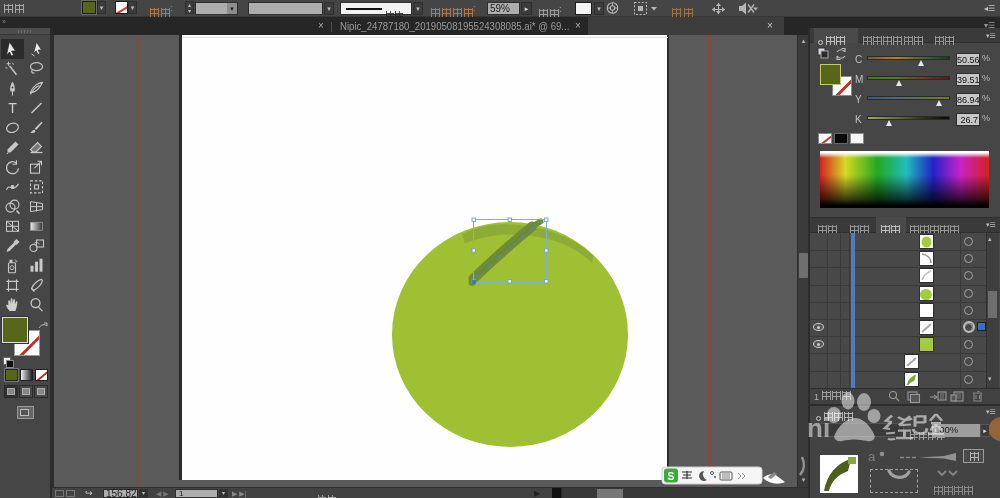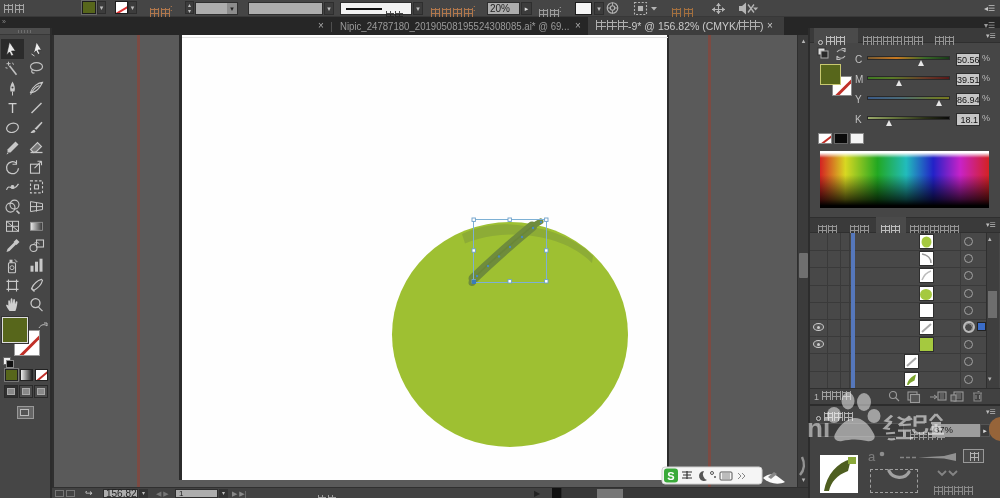--- a/index.html
+++ b/index.html
@@ -35,21 +35,21 @@
             <span style="display:inline-block;width:8px;height:8px;background:repeating-linear-gradient(0deg,#222 0 1px,transparent 1px 3px),repeating-linear-gradient(90deg,#222 0 1px,transparent 1px 4px);background-size:100% calc(100% + 1px),calc(100% + 1px) 100%"></span>
           </span></span>
       </div>
 <div class="abs" style="left:413px;top:2px;width:10px;height:13px;background:#3c3c3c;border:1px solid #2e2e2e;color:#bbb;font-size:7px;line-height:12px;text-align:center">▾</div>
 <div class="abs" style="left:431px;top:3px;border-bottom:1px solid #c8834e;padding-bottom:1px"><span style="display:inline-flex;gap:2px;opacity:0.82">
           <span style="display:inline-block;width:9px;height:9px;background:repeating-linear-gradient(0deg,#c8834e 0 1px,transparent 1px 4px),repeating-linear-gradient(90deg,#c8834e 0 1px,transparent 1px 4px);background-size:100% calc(100% + 1px),calc(100% + 1px) 100%"></span>
           <span style="display:inline-block;width:9px;height:9px;background:repeating-linear-gradient(0deg,#c8834e 0 1px,transparent 1px 4px),repeating-linear-gradient(90deg,#c8834e 0 1px,transparent 1px 4px);background-size:100% calc(100% + 1px),calc(100% + 1px) 100%"></span>
           <span style="display:inline-block;width:9px;height:9px;background:repeating-linear-gradient(0deg,#c8834e 0 1px,transparent 1px 4px),repeating-linear-gradient(90deg,#c8834e 0 1px,transparent 1px 4px);background-size:100% calc(100% + 1px),calc(100% + 1px) 100%"></span>
           <span style="display:inline-block;width:9px;height:9px;background:repeating-linear-gradient(0deg,#c8834e 0 1px,transparent 1px 4px),repeating-linear-gradient(90deg,#c8834e 0 1px,transparent 1px 4px);background-size:100% calc(100% + 1px),calc(100% + 1px) 100%"></span>
         </span><span style="color:#c8834e;font-size:9px;vertical-align:top">:</span></div>
-<div class="abs fld" style="left:487px;top:2px;width:33px;height:13px;color:#1e1e1e;font-size:10px;line-height:12px;padding-left:2px">20%</div>
+<div class="abs fld" style="left:487px;top:2px;width:33px;height:13px;color:#1e1e1e;font-size:10px;line-height:12px;padding-left:2px">59%</div>
 <div class="abs" style="left:521px;top:2px;width:11px;height:13px;background:#3c3c3c;border:1px solid #2e2e2e;color:#ddd;font-size:7px;line-height:12px;text-align:center">▸</div>
 <div class="abs" style="left:539px;top:4px"><span style="display:inline-flex;gap:2px;opacity:0.82">
           <span style="display:inline-block;width:9px;height:9px;background:repeating-linear-gradient(0deg,#b0b0b0 0 1px,transparent 1px 4px),repeating-linear-gradient(90deg,#b0b0b0 0 1px,transparent 1px 4px);background-size:100% calc(100% + 1px),calc(100% + 1px) 100%"></span>
           <span style="display:inline-block;width:9px;height:9px;background:repeating-linear-gradient(0deg,#b0b0b0 0 1px,transparent 1px 4px),repeating-linear-gradient(90deg,#b0b0b0 0 1px,transparent 1px 4px);background-size:100% calc(100% + 1px),calc(100% + 1px) 100%"></span>
         </span><span style="color:#b0b0b0;font-size:9px;vertical-align:top">:</span></div>
 <div class="abs" style="left:575px;top:2px;width:17px;height:13px;background:#f5f5f5;border:1px solid #1d1d1d"></div>
 <div class="abs" style="left:594px;top:2px;width:10px;height:13px;background:#3c3c3c;border:1px solid #2e2e2e;color:#bbb;font-size:7px;line-height:12px;text-align:center">▾</div>
 <svg class="abs" style="left:600px;top:1px" width="170" height="15" viewBox="0 0 170 15">
 <g stroke="#b5b5b5" fill="none" stroke-width="1.1">
 <circle cx="12.5" cy="7" r="5.3"></circle>
@@ -75,28 +75,20 @@
         </span></div>
 <div class="abs" style="left:984px;top:4px;color:#c5c5c5;font-size:8px">◂<span style="letter-spacing:0">☰</span></div>
 </div>
 <div class="abs" style="left:0;top:17px;width:1000px;height:18px;background:#262626">
 <div class="abs" style="left:2px;top:1px;color:#888;font-size:7px">»</div>
 <div class="abs" style="left:318px;top:3px;color:#aaa;font-size:10px">×</div>
 <div class="abs" style="left:330px;top:3px;color:#555;font-size:11px">|</div>
 <div class="abs" style="left:340px;top:3px;color:#9b9b9b;font-size:10.5px;white-space:nowrap;transform:scaleX(0.915);transform-origin:0 0">Nipic_24787180_20190508195524308085.ai* @ 69...</div>
 <div class="abs" style="left:575px;top:3px;color:#aaa;font-size:10px">×</div>
 <div class="abs" style="left:588px;top:0;width:196px;height:18px;background:#3d3d3d"></div>
-<div class="abs" style="left:596px;top:3px;color:#c9c9c9;font-size:10.5px;white-space:nowrap"><span style="display:inline-flex;gap:1px;opacity:0.82">
-          <span style="display:inline-block;width:10px;height:10px;background:repeating-linear-gradient(0deg,#c9c9c9 0 1px,transparent 1px 4px),repeating-linear-gradient(90deg,#c9c9c9 0 1px,transparent 1px 5px);background-size:100% calc(100% + 1px),calc(100% + 1px) 100%"></span>
-          <span style="display:inline-block;width:10px;height:10px;background:repeating-linear-gradient(0deg,#c9c9c9 0 1px,transparent 1px 4px),repeating-linear-gradient(90deg,#c9c9c9 0 1px,transparent 1px 5px);background-size:100% calc(100% + 1px),calc(100% + 1px) 100%"></span>
-          <span style="display:inline-block;width:10px;height:10px;background:repeating-linear-gradient(0deg,#c9c9c9 0 1px,transparent 1px 4px),repeating-linear-gradient(90deg,#c9c9c9 0 1px,transparent 1px 5px);background-size:100% calc(100% + 1px),calc(100% + 1px) 100%"></span>
-        </span>-9* @ 156.82% (CMYK/<span style="display:inline-flex;gap:1px;opacity:0.82">
-          <span style="display:inline-block;width:10px;height:10px;background:repeating-linear-gradient(0deg,#c9c9c9 0 1px,transparent 1px 4px),repeating-linear-gradient(90deg,#c9c9c9 0 1px,transparent 1px 5px);background-size:100% calc(100% + 1px),calc(100% + 1px) 100%"></span>
-          <span style="display:inline-block;width:10px;height:10px;background:repeating-linear-gradient(0deg,#c9c9c9 0 1px,transparent 1px 4px),repeating-linear-gradient(90deg,#c9c9c9 0 1px,transparent 1px 5px);background-size:100% calc(100% + 1px),calc(100% + 1px) 100%"></span>
-        </span>)</div>
 <div class="abs" style="left:767px;top:3px;color:#c9c9c9;font-size:10px">×</div>
 <div class="abs" style="left:984px;top:4px;color:#999;font-size:8px">▾☰</div>
 </div>
 <div class="abs" style="left:0;top:28px;width:52px;height:470px;background:#464646;border-right:2px solid #2c2c2c">
 <div class="abs" style="left:0;top:0;width:50px;height:7px;background:#4d4d4d;border-bottom:1px solid #383838">
         <div style="width:14px;height:3px;margin:2px auto;background:repeating-linear-gradient(90deg,#6e6e6e 0 1px,transparent 1px 3px)"></div>
       </div>
 <svg class="abs" style="left:0;top:8px" width="50" height="290" viewBox="0 0 50 290">
         <defs>
           <linearGradient id="gr1" x1="0" y1="0" x2="1" y2="0">
@@ -413,21 +405,21 @@
 <div class="abs" style="left:146px;top:45px;width:24px;height:13px;background:#c6c6c6;border:1px solid #2e2e2e;font-size:9px;color:#111;text-align:left;line-height:12px;padding-right:1px">39.51</div>
 <div class="abs" style="left:172px;top:45px;color:#bbb;font-size:9px">%</div>
 <div class="abs" style="left:45px;top:66px;color:#c0c0c0;font-size:10px">Y</div>
 <div class="abs" style="left:57px;top:68px;width:83px;height:4px;background:linear-gradient(90deg,#3a5a88,#4a6a78 40%,#6a7a30 80%,#787820);border:1px solid #2a2a2a"></div>
 <div class="abs" style="left:126px;top:72px;width:0;height:0;border-left:3.5px solid transparent;border-right:3.5px solid transparent;border-bottom:6px solid #e8e8e8"></div>
 <div class="abs" style="left:146px;top:65px;width:24px;height:13px;background:#c6c6c6;border:1px solid #2e2e2e;font-size:9px;color:#111;text-align:left;line-height:12px;padding-right:1px">86.94</div>
 <div class="abs" style="left:172px;top:65px;color:#bbb;font-size:9px">%</div>
 <div class="abs" style="left:45px;top:86px;color:#c0c0c0;font-size:10px">K</div>
 <div class="abs" style="left:57px;top:88px;width:83px;height:4px;background:linear-gradient(90deg,#9aa86a,#6a7a40 30%,#2a3018 70%,#0a0a0a);border:1px solid #2a2a2a"></div>
 <div class="abs" style="left:76px;top:92px;width:0;height:0;border-left:3.5px solid transparent;border-right:3.5px solid transparent;border-bottom:6px solid #e8e8e8"></div>
-<div class="abs" style="left:146px;top:85px;width:24px;height:13px;background:#c6c6c6;border:1px solid #2e2e2e;font-size:9px;color:#111;text-align:right;line-height:12px;padding-right:1px">18.1</div>
+<div class="abs" style="left:146px;top:85px;width:24px;height:13px;background:#c6c6c6;border:1px solid #2e2e2e;font-size:9px;color:#111;text-align:right;line-height:12px;padding-right:1px">26.7</div>
 <div class="abs" style="left:172px;top:85px;color:#bbb;font-size:9px">%</div>
 <div class="abs" style="left:8px;top:105px;width:14px;height:11px;background:#fff;border:1px solid #888;overflow:hidden">
         <div style="position:absolute;left:-3px;top:4px;width:24px;height:2px;background:#c03028;transform:rotate(-38deg)"></div>
       </div>
 <div class="abs" style="left:24px;top:105px;width:14px;height:11px;background:#0a0a0a;border:1px solid #666"></div>
 <div class="abs" style="left:40px;top:105px;width:14px;height:11px;background:#f5f5f5;border:1px solid #888"></div>
 <div class="abs" style="left:10px;top:123px;width:169px;height:57px;background:
 linear-gradient(180deg,#fff 0,#fff 3%,rgba(255,255,255,0) 12%,rgba(0,0,0,0) 42%,rgba(0,0,0,0.72) 85%,#000 96%),
 linear-gradient(90deg,#d42222,#d8d822 15%,#22a822 34%,#22bcbc 51%,#2222c8 67%,#c822c8 83%,#d42222 100%)"></div>
 <div class="abs" style="left:0;top:189px;width:190px;height:16px;background:#3a3a3a;border-top:1px solid #2f2f2f;border-bottom:1px solid #2f2f2f"></div>
@@ -550,21 +542,21 @@
           <span style="display:inline-block;width:9px;height:9px;background:repeating-linear-gradient(0deg,#cccccc 0 1px,transparent 1px 4px),repeating-linear-gradient(90deg,#cccccc 0 1px,transparent 1px 4px);background-size:100% calc(100% + 1px),calc(100% + 1px) 100%"></span>
         </span></div>
 <div class="abs" style="left:176px;top:380px;color:#bbb;font-size:7px">▾☰</div>
 <div class="abs" style="left:8px;top:395px;width:86px;height:14px;background:#3a3a3a;border:1px solid #555"></div>
 <div class="abs" style="left:100px;top:398px"><span style="display:inline-flex;gap:1px;opacity:0.82">
           <span style="display:inline-block;width:8px;height:8px;background:repeating-linear-gradient(0deg,#b0b0b0 0 1px,transparent 1px 3px),repeating-linear-gradient(90deg,#b0b0b0 0 1px,transparent 1px 4px);background-size:100% calc(100% + 1px),calc(100% + 1px) 100%"></span>
           <span style="display:inline-block;width:8px;height:8px;background:repeating-linear-gradient(0deg,#b0b0b0 0 1px,transparent 1px 3px),repeating-linear-gradient(90deg,#b0b0b0 0 1px,transparent 1px 4px);background-size:100% calc(100% + 1px),calc(100% + 1px) 100%"></span>
           <span style="display:inline-block;width:8px;height:8px;background:repeating-linear-gradient(0deg,#b0b0b0 0 1px,transparent 1px 3px),repeating-linear-gradient(90deg,#b0b0b0 0 1px,transparent 1px 4px);background-size:100% calc(100% + 1px),calc(100% + 1px) 100%"></span>
           <span style="display:inline-block;width:8px;height:8px;background:repeating-linear-gradient(0deg,#b0b0b0 0 1px,transparent 1px 3px),repeating-linear-gradient(90deg,#b0b0b0 0 1px,transparent 1px 4px);background-size:100% calc(100% + 1px),calc(100% + 1px) 100%"></span>
         </span></div>
-<div class="abs" style="left:122px;top:396px;width:48px;height:13px;background:#9d9d9d;color:#222;font-size:9.5px;line-height:12px;padding-left:2px">37%</div>
+<div class="abs" style="left:122px;top:396px;width:48px;height:13px;background:#9d9d9d;color:#222;font-size:9.5px;line-height:12px;padding-left:2px">100%</div>
 <div class="abs" style="left:170px;top:396px;width:10px;height:13px;background:#3c3c3c;border:1px solid #555;color:#ddd;font-size:7px;line-height:12px;text-align:center">▸</div>
 <svg class="abs" style="left:10px;top:427px" width="38" height="38" viewBox="0 0 38 38">
         <rect width="38" height="38" fill="#fff"></rect>
         <path d="M4 36C7 19 17 8 31 4L28 16C17 20 11 27 9 36z" fill="#4e5e20"></path>
         <path d="M19 12l8-6-3 8z" fill="#4e5e20"></path>
         <rect x="28" y="2" width="8" height="7" fill="#8aa83a"></rect>
       </svg>
 <div class="abs" style="left:60px;top:441px;width:48px;height:24px;border:1px dashed #9f9f9f"></div>
 <div class="abs" style="left:153px;top:421px;width:21px;height:14px;background:#4a4a4a;border:1px solid #999">
         <span style="position:absolute;left:6px;top:2px;display:inline-flex;gap:0px;opacity:0.82">

